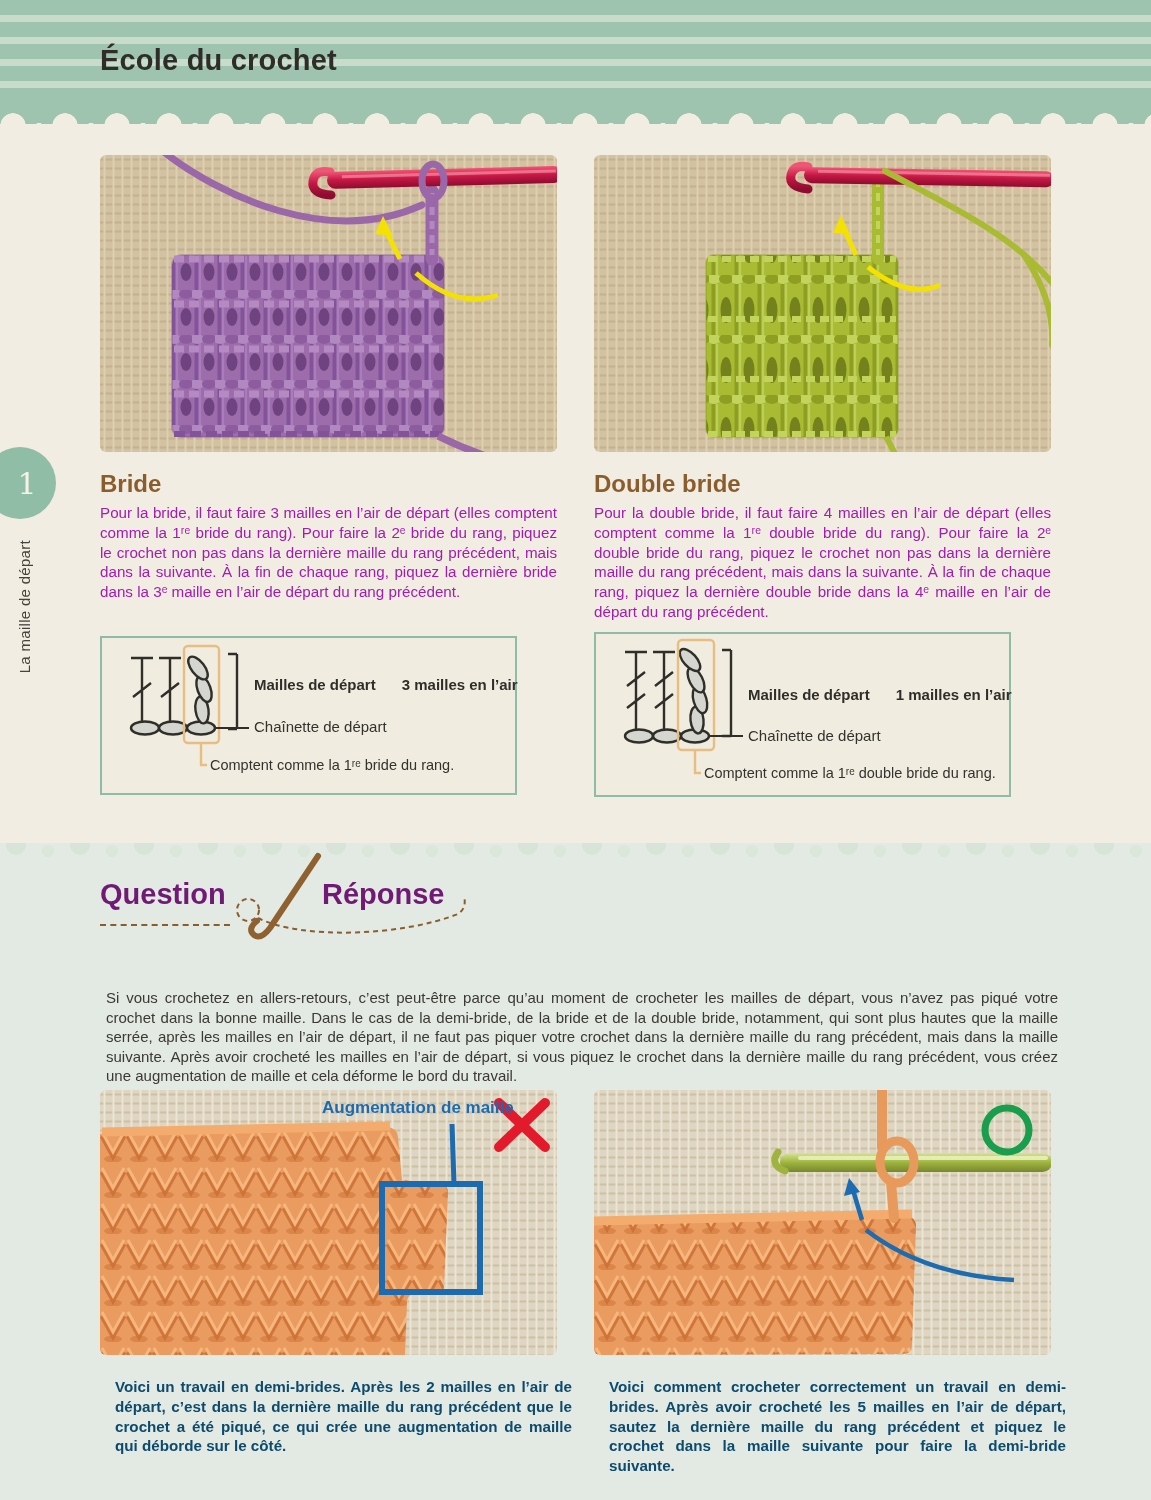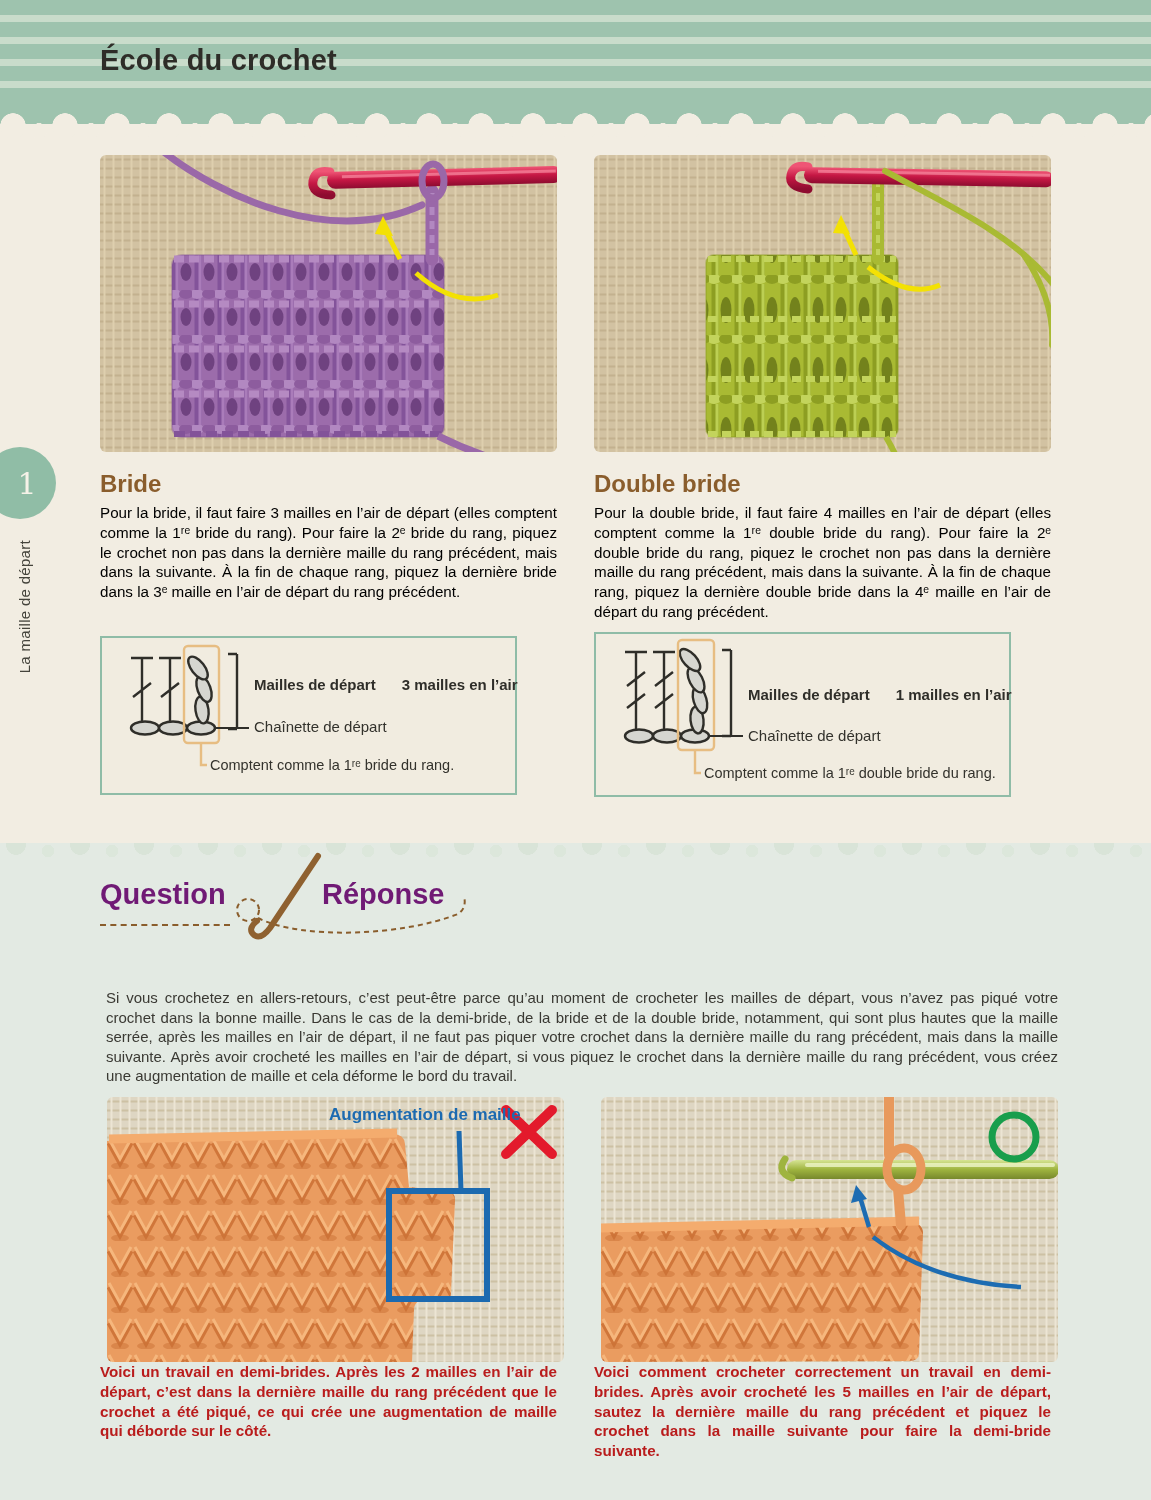--- a/index.html
+++ b/index.html
@@ -22,21 +22,21 @@
   .badge span{font-family:"DejaVu Serif",serif;font-size:30px;color:#f6f2e8;padding-left:14px;}
   .side-label{position:absolute;left:16px;top:540px;writing-mode:vertical-rl;transform:rotate(180deg);
         font-size:15px;color:#45443c;letter-spacing:.3px;}
   
   .photo{position:absolute;width:457px;height:297px;margin:0;border-radius:6px;overflow:hidden;}
   .photo svg{display:block;}
   .p1{left:100px;top:155px;} .p2{left:594px;top:155px;}
   .sec-title{position:absolute;margin:0;top:470px;font-size:24px;font-weight:bold;color:#8a5d2c;}
   .t1{left:100px;} .t2{left:594px;}
   .body-par{position:absolute;top:503px;width:457px;margin:0;font-size:15.2px;line-height:19.8px;
-        text-align:justify;color:#000000;}
+        text-align:justify;color:#a21caf;}
   .b1{left:100px;} .b2{left:594px;}
   
   .dbox{position:absolute;background:#f1ece0;border:2px solid #8fbca7;}
   .d1{left:100px;top:636px;width:413px;height:155px;}
   .d2{left:594px;top:632px;width:413px;height:161px;}
   .dbox svg{position:absolute;left:0;top:0;}
   .dg-main{position:absolute;left:152px;display:flex;gap:26px;font-weight:bold;font-size:15px;color:#2f2e29;white-space:nowrap;}
   .d1 .dg-main{top:38px;} .d2 .dg-main{top:52px;}
   .dg-chain{position:absolute;left:152px;font-size:15px;color:#33322c;white-space:nowrap;}
   .d1 .dg-chain{top:80px;} .d2 .dg-chain{top:93px;}
@@ -49,25 +49,25 @@
           radial-gradient(circle 16px at 16px 2px,#d9e4d8 60%,transparent 63%),
           radial-gradient(circle 10px at 48px 8px,#dce7db 60%,transparent 63%);
         background-size:64px 40px;background-repeat:repeat-x;}
   .q-word{position:absolute;margin:0;font-size:29px;font-weight:bold;color:#701a75;z-index:2;}
   .q-q{left:100px;top:878px;border-bottom:2px dashed #8a5d2c;padding-bottom:13px;padding-right:4px;}
   .q-r{left:322px;top:878px;}
   .hook-svg{position:absolute;left:212px;top:852px;z-index:1;}
   .q-head{position:absolute;left:100px;top:950px;width:952px;margin:0;font-size:16.8px;font-weight:bold;color:#bd7130;}
   .q-answer{position:absolute;left:100px;top:982px;width:952px;margin:6px;font-size:15px;line-height:19.6px;
         text-align:justify;color:#3a3933;}
-  .photo-b{position:absolute;width:457px;height:265px;margin:7px;border-radius:6px;overflow:hidden;top:1090px;}
+  .photo-b{position:absolute;width:457px;height:265px;margin:0;border-radius:6px;overflow:hidden;top:1090px;}
   .p3{left:100px;} .p4{left:594px;}
   .annot{position:absolute;left:222px;top:8px;font-size:17px;font-weight:bold;color:#1c6ab0;white-space:nowrap;}
-  .caption{position:absolute;top:1362px;width:457px;margin:0;font-size:15.2px;line-height:19.8px;
-        font-weight:600;text-align:justify;color:#b91c1c;}
+  .caption{position:absolute;top:1362px;width:457px;margin:15px;font-size:15.2px;line-height:19.8px;
+        font-weight:600;text-align:justify;color:#0c4a6e;}
   .c3{left:100px;} .c4{left:594px;}
 </style>
 </head>
 <body>
 
 <div class="page">
 
   <div class="header-stripes"></div>
   <h1 class="page-title">École du crochet</h1>
   <div class="lace"></div>

